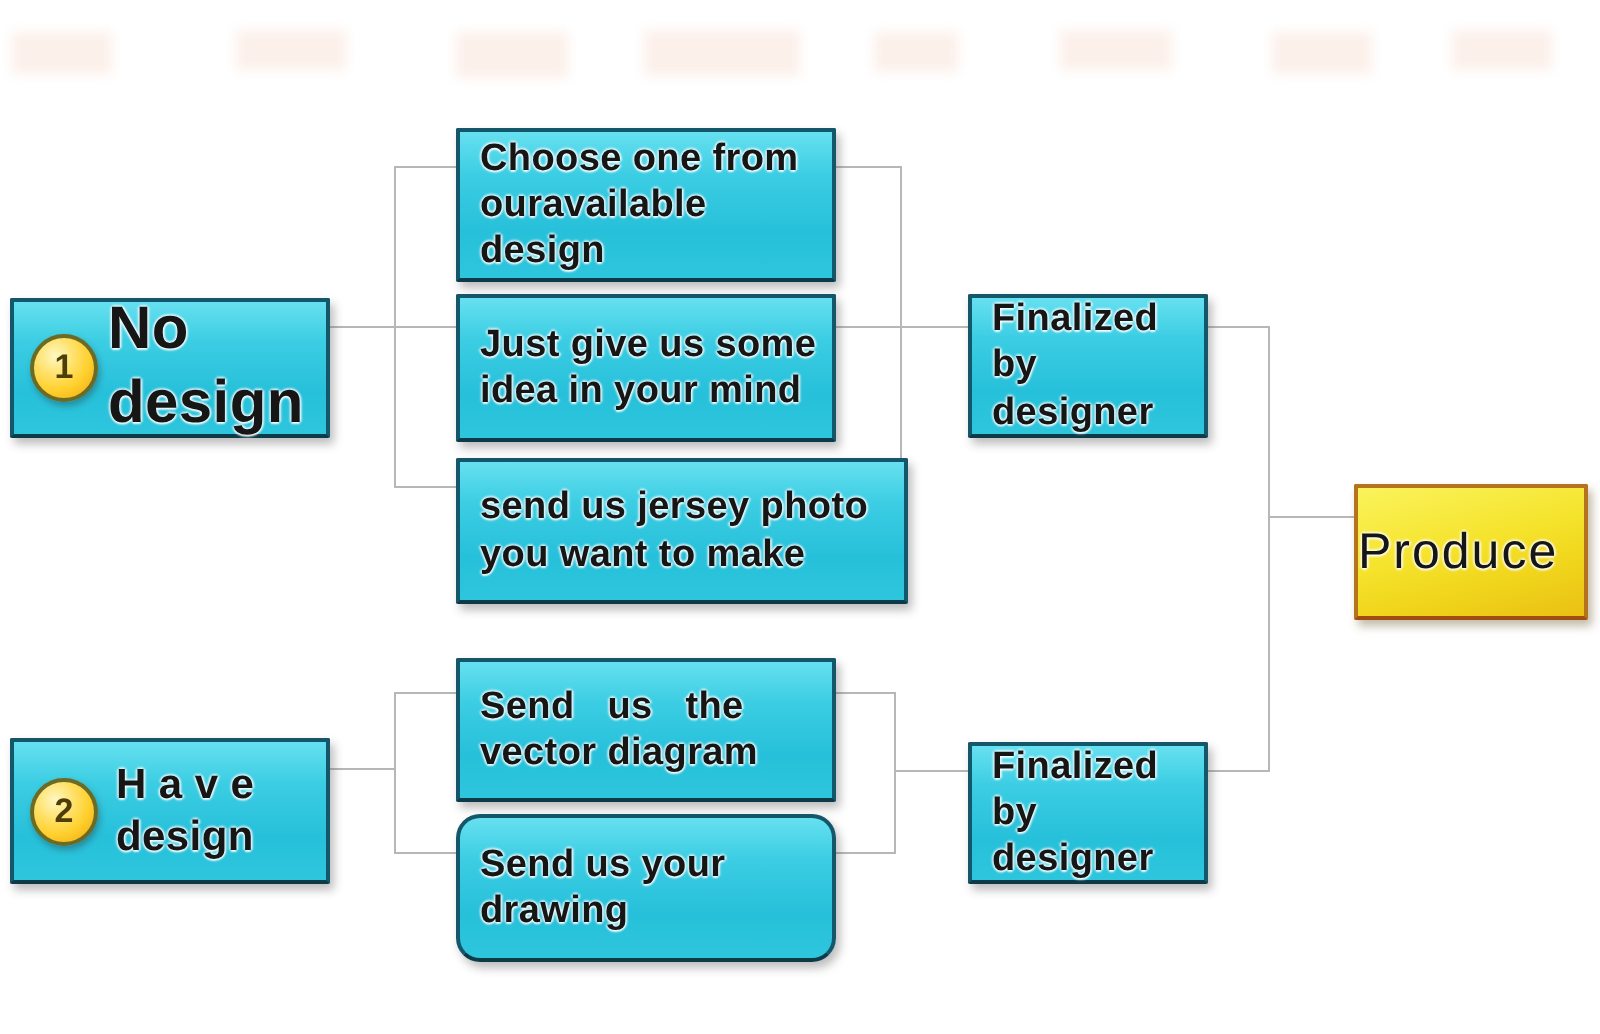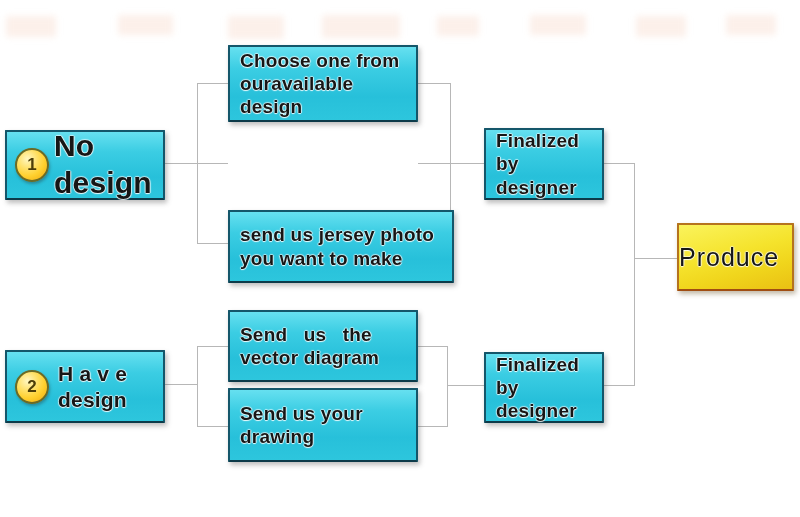--- a/index.html
+++ b/index.html
@@ -6,36 +6,37 @@
   #canvas{
     position:relative;width:800px;height:517px;background:#ffffff;overflow:hidden;
     font-family:"Liberation Sans", sans-serif;color:#161616;
   }
   
   .box{
     position:absolute;box-sizing:border-box;display:flex;align-items:center;
     border:2px solid #14566a;border-bottom-color:#0c3a49;border-radius:1px;
     background:linear-gradient(180deg,#66e0f0 0%,#3bcde3 30%,#27c0da 68%,#2dc6dd 100%);
     box-shadow:2px 3px 5px rgba(90,90,90,.40);
+    margin-top:19px;
   }
   .box-text{
     white-space:pre-wrap;font-weight:bold;font-size:19px;line-height:1.22;
     padding-left:10px;letter-spacing:.2px;
     text-shadow:0 1px 1px rgba(255,255,255,.9),1px 0 1px rgba(255,255,255,.75),
                 -1px 0 1px rgba(255,255,255,.6),0 -1px 1px rgba(255,255,255,.6);
   }
   .b-step1{left:5px;top:130px;width:160px;height:70px;padding-left:8px;}
   .b-step2{left:5px;top:350px;width:160px;height:73px;padding-left:8px;}
   .b-step1 .box-text{font-size:30px;padding-left:5px;}
   .b-step2 .box-text{font-size:21px;padding-left:9px;line-height:1.2;}
   .b-choose {left:228px;top:45px; width:190px;height:77px;}
   .b-idea   {left:228px;top:128px;width:190px;height:74px;}
   .b-jersey {left:228px;top:210px;width:226px;height:73px;}
   .b-vector {left:228px;top:310px;width:190px;height:72px;}
-  .b-drawing{left:228px;top:388px;width:190px;height:74px;}
+  .b-drawing{left:228px;top:388px;width:190px;height:74px;border-radius:12px;}
   .b-fin1{left:484px;top:128px;width:120px;height:72px;}
   .b-fin2{left:484px;top:352px;width:120px;height:71px;}
   .b-produce{
     left:677px;top:223px;width:117px;height:68px;justify-content:flex-start;
     border:2px solid #b5731d;border-bottom-color:#a04d12;
     background:linear-gradient(165deg,#faf35c 0%,#f5e32c 45%,#f0d51c 70%,#eac013 100%);
     box-shadow:2px 3px 5px rgba(120,100,60,.45);
   }
   .b-produce .box-text{font-weight:normal;font-size:25px;letter-spacing:1px;padding-left:0;}
   
@@ -117,20 +118,24 @@
 
   <div class="box b-step1">
     <span class="num-circle">1</span>
     <span class="box-text">No design</span>
   </div>
 
   <div class="box b-choose">
     <span class="box-text">Choose one from
 ouravailable design</span>
   </div>
+  <div class="box b-idea">
+    <span class="box-text">Just give us some
+idea in your mind</span>
+  </div>
   <div class="box b-jersey">
     <span class="box-text">send us jersey photo
 you want to make</span>
   </div>
 
   <div class="box b-fin1">
     <span class="box-text">Finalized by
 designer</span>
   </div>
 

